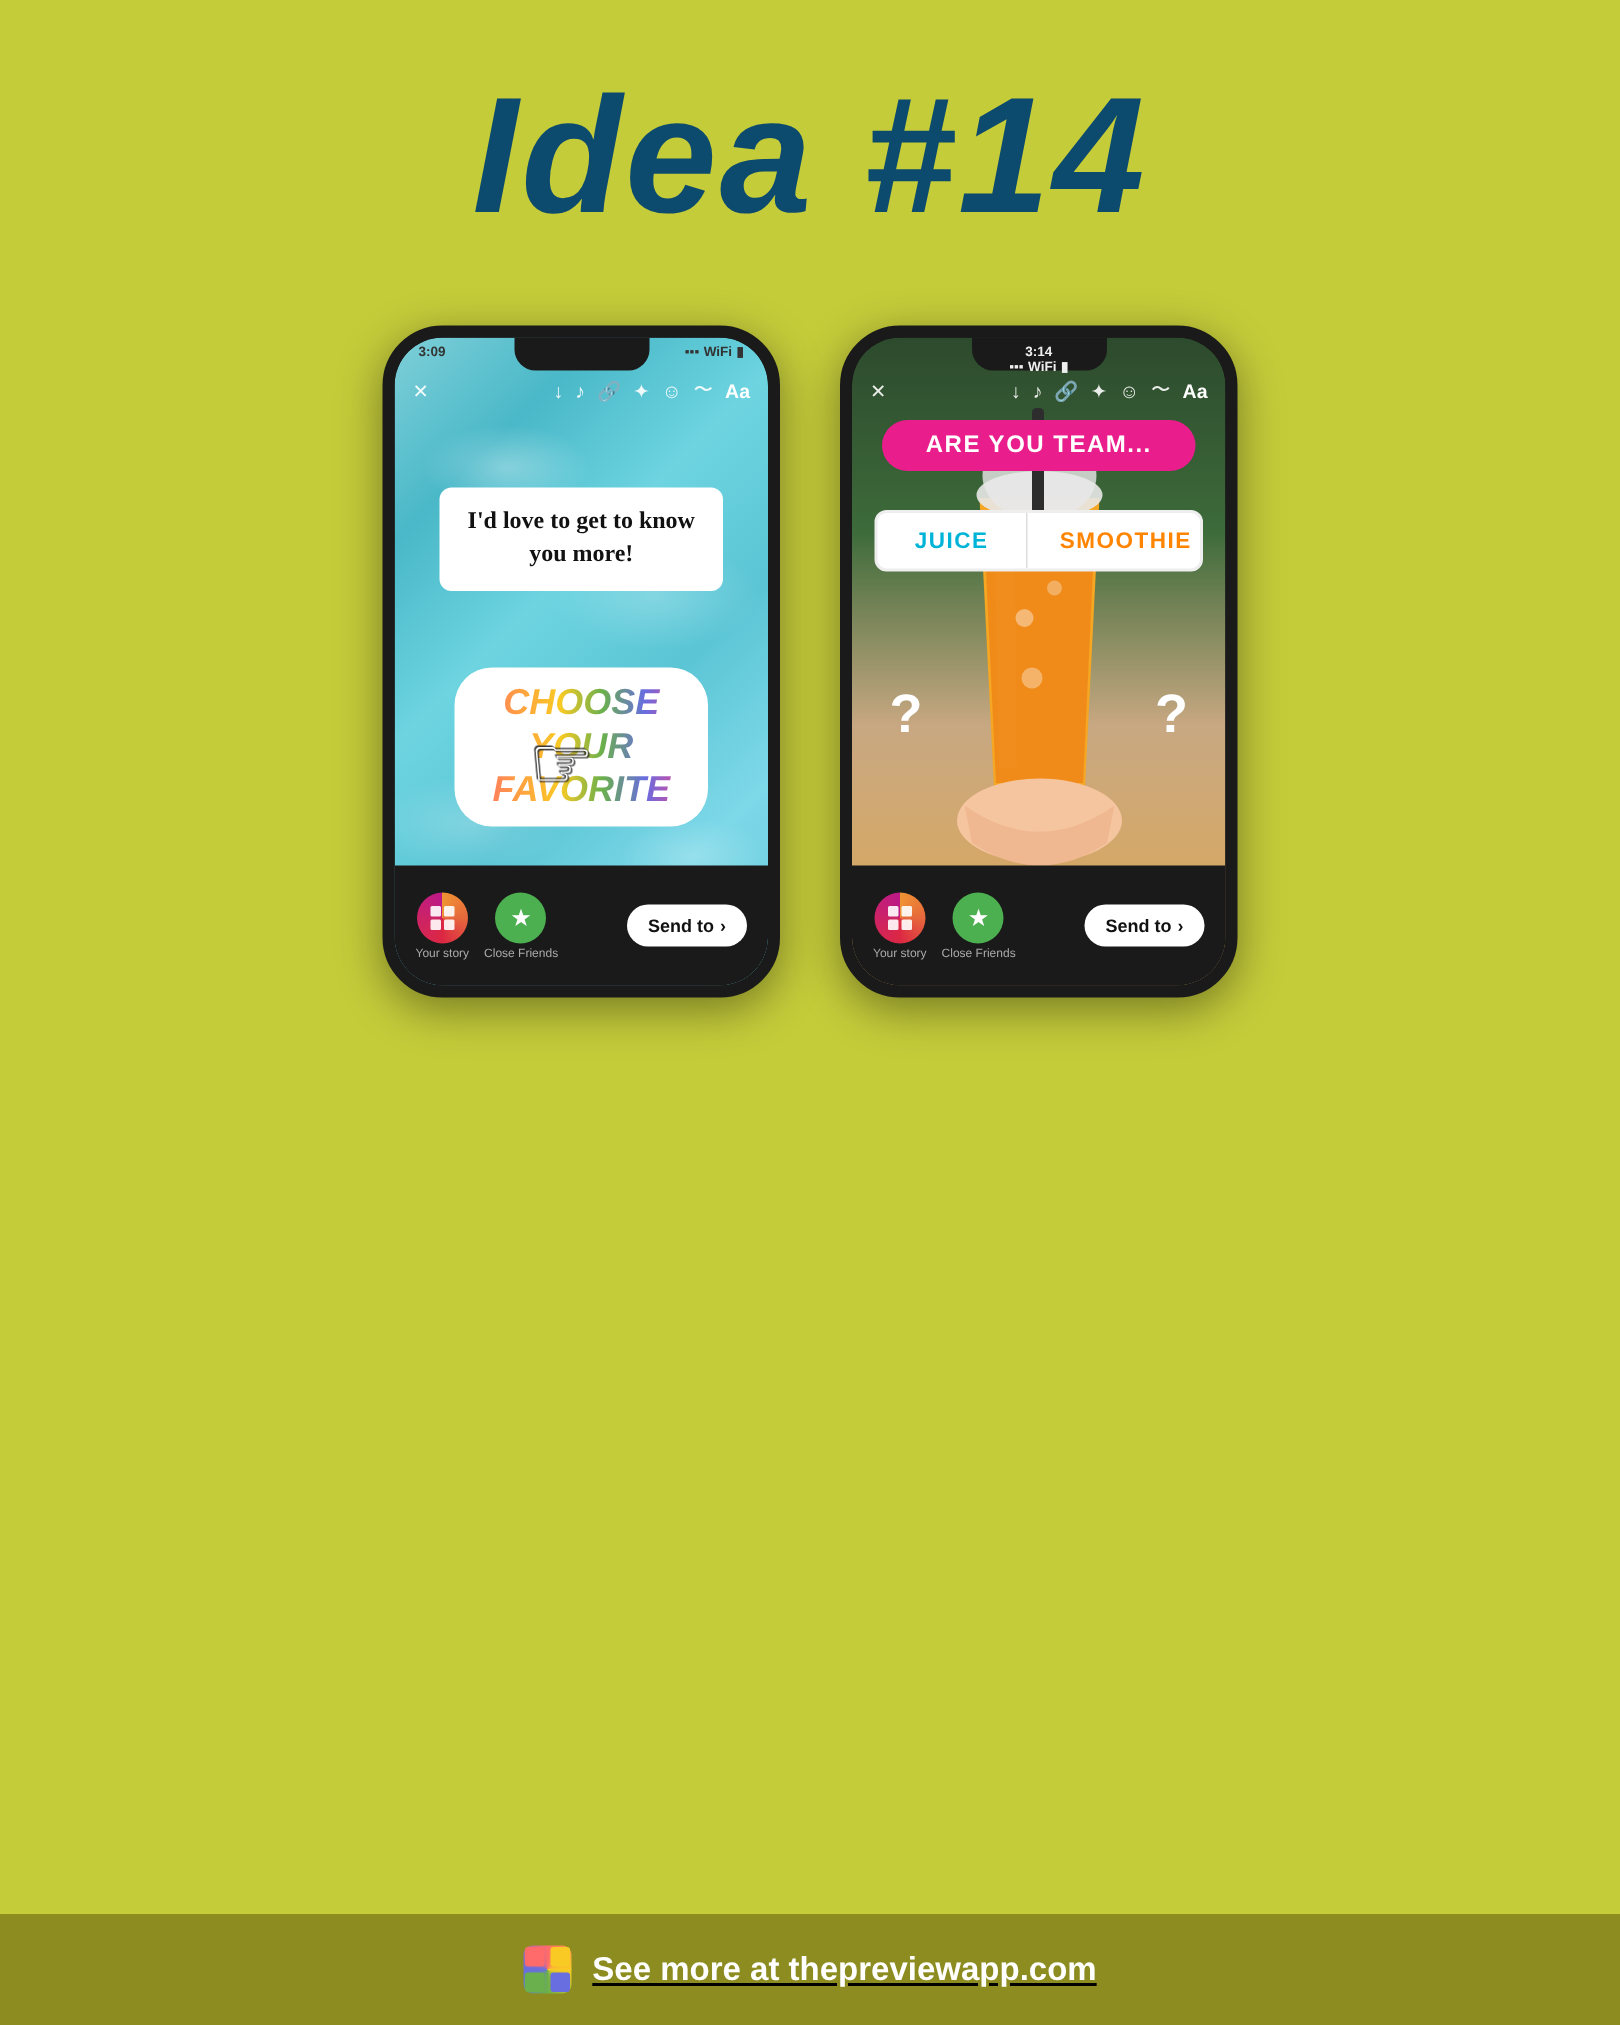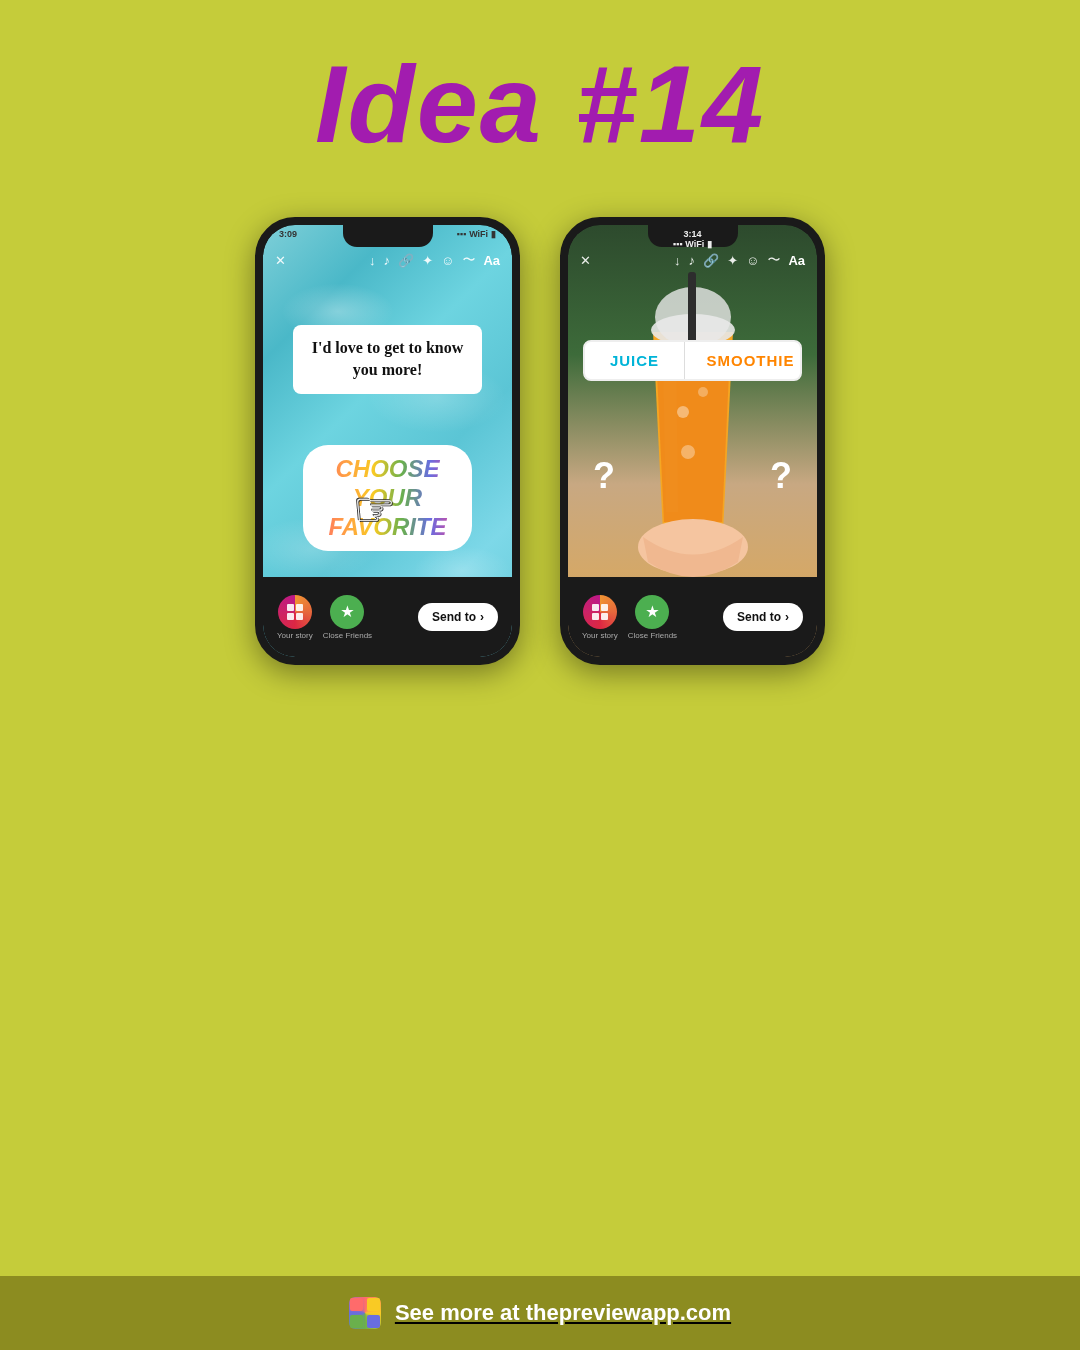--- a/index.html
+++ b/index.html
@@ -10,21 +10,21 @@
       font-family: Arial, sans-serif;
       overflow: hidden;
       display: flex;
       flex-direction: column;
       align-items: center;
     }
 
     .main-title {
       font-size: 110px;
       font-weight: 900;
-      color: #a21caf;
+      color: #0c4a6e;
       text-align: center;
       margin-top: 40px;
       letter-spacing: 2px;
       font-style: italic;
     }
 
     .phones-container {
       display: flex;
       flex-direction: row;
       justify-content: center;
@@ -519,20 +519,23 @@
             <span class="toolbar-icon">↓</span>
             <span class="toolbar-icon">♪</span>
             <span class="toolbar-icon">🔗</span>
             <span class="toolbar-icon">✦</span>
             <span class="toolbar-icon">☺</span>
             <span class="toolbar-icon">〜</span>
             <span class="toolbar-aa">Aa</span>
           </div>
         </div>
 
+        <div class="are-you-team-tag">
+          <span class="are-you-team-text">ARE YOU TEAM...</span>
+        </div>
 
         <div class="choice-buttons">
           <div class="choice-btn choice-juice">JUICE</div>
           <div class="choice-btn choice-smoothie">SMOOTHIE</div>
         </div>
 
         <span class="question-mark-left">?</span>
         <span class="question-mark-right">?</span>
 
         <div class="phone-bottom-bar">

